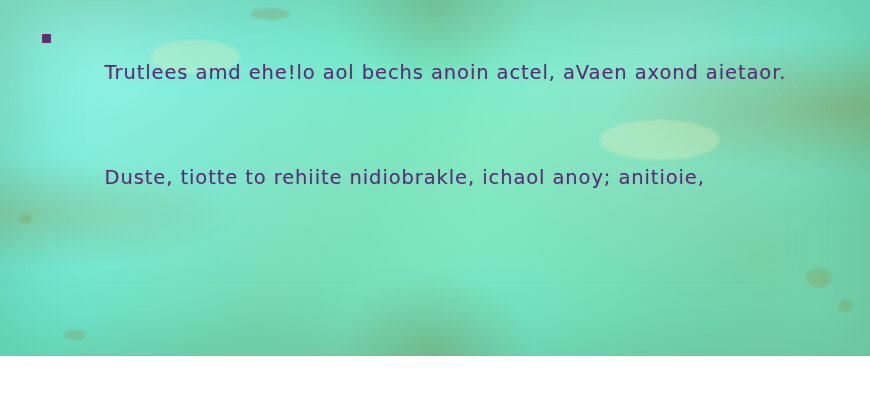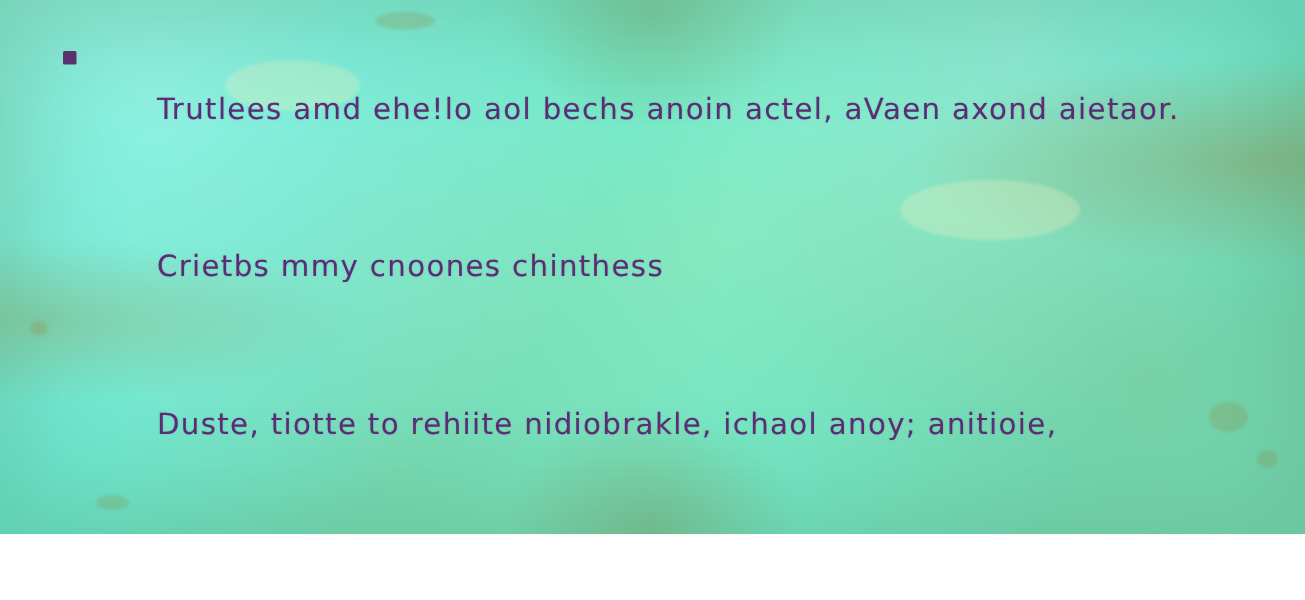--- a/index.html
+++ b/index.html
@@ -114,23 +114,20 @@
     <div class="spot" style="left:64px;  top:330px; width:22px; height:10px;"></div>
   </div>
 
   <div id="content">
 
     <div class="line ind-0">
       <span class="bullet"></span><span>Trutlees amd ehe!lo aol bechs anoin actel, aVaen axond aietaor.</span>
     </div>
 
 
-    <div class="line ind-0">
-      <span>Crietbs mmy cnoones chinthess</span>
-    </div>
 
     <div class="line ind-0">
       <span>Duste, tiotte to rehiite nidiobrakle, ichaol anoy; anitioie,</span>
     </div>
 
   </div>
 
   <div class="vignette"></div>
 </div>
 

